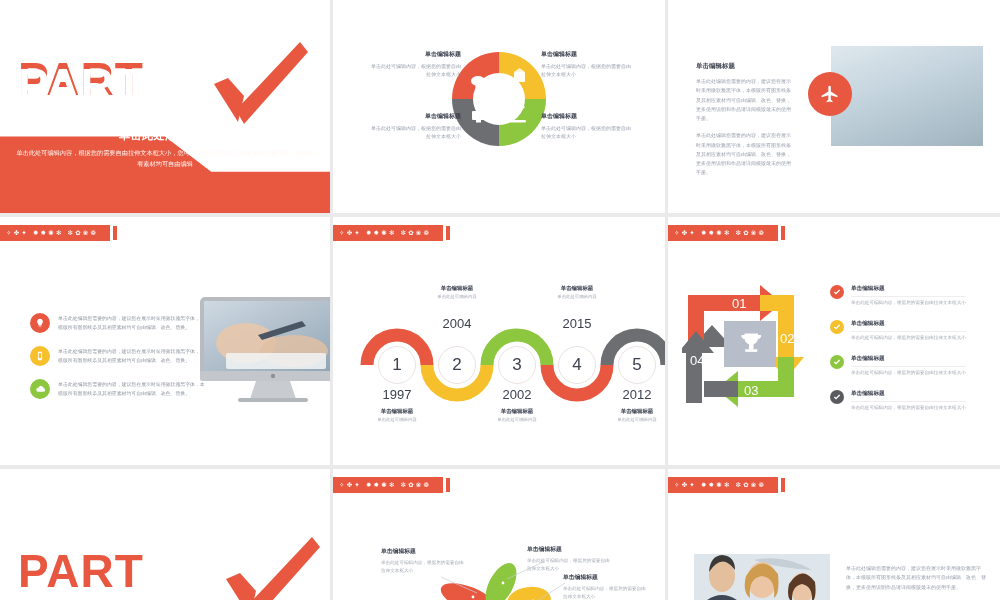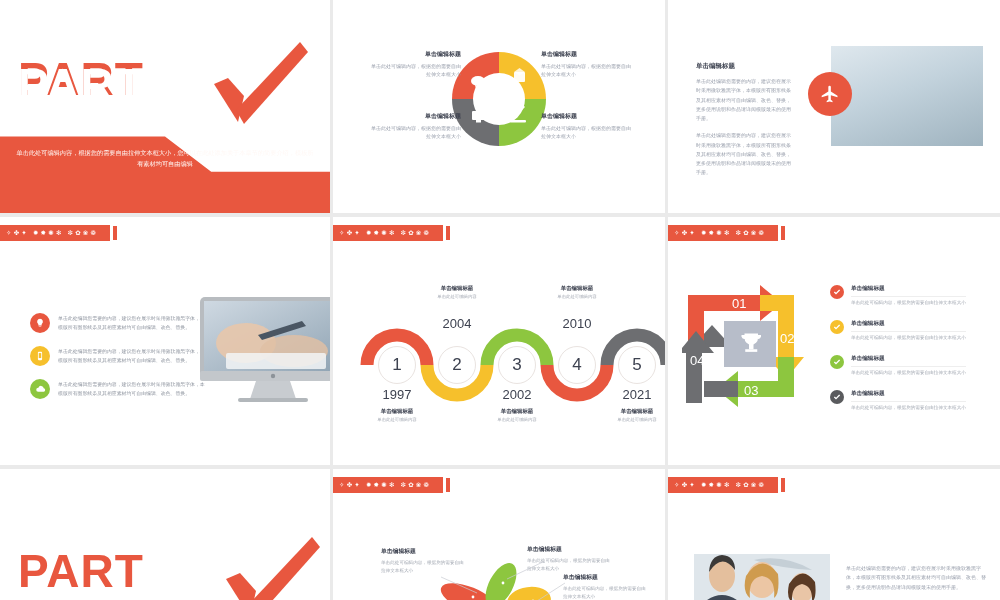--- a/index.html
+++ b/index.html
@@ -124,20 +124,21 @@
 <div class="grid">
 
   <div class="slide part-slide">
     <div class="part-band"></div>
     <div class="part-word">PART</div>
     <div class="part-word white" style="top:58px;left:18px;">PART</div>
     <svg class="part-check" viewBox="0 0 104 92">
       <path d="M10 48 L34 86 L40 60 L24 42 Z" fill="#e8573f"></path>
       <path d="M32 74 L96 6 L104 16 L40 88 Z" fill="#e8573f"></path>
     </svg>
+    <div class="part-title">单击此处添加标题</div>
     <div class="part-body">单击此处可编辑内容，根据您的需要自由拉伸文本框大小，您可以在此处添加关于本章节的简要介绍，模板所有素材均可自由编辑</div>
   </div>
 
   <div class="slide">
     <div class="donut-wrap">
       <svg width="102" height="102" viewBox="0 0 102 102">
         <path d="M51 51 L51 4 A47 47 0 0 1 98 51 Z" fill="#f6c02c"></path>
         <path d="M51 51 L98 51 A47 47 0 0 1 51 98 Z" fill="#8dc63f"></path>
         <path d="M51 51 L51 98 A47 47 0 0 1 4 51 Z" fill="#6d6e71"></path>
         <path d="M51 51 L4 51 A47 47 0 0 1 51 4 Z" fill="#e8573f"></path>
@@ -283,22 +284,22 @@
 
     <div class="tl-num" style="left:45px;top:129px;">1</div>
     <div class="tl-num" style="left:105px;top:129px;">2</div>
     <div class="tl-num" style="left:165px;top:129px;">3</div>
     <div class="tl-num" style="left:225px;top:129px;">4</div>
     <div class="tl-num" style="left:285px;top:129px;">5</div>
 
     <div class="tl-year" style="left:34px;top:170px;">1997</div>
     <div class="tl-year" style="left:94px;top:99px;">2004</div>
     <div class="tl-year" style="left:154px;top:170px;">2002</div>
-    <div class="tl-year" style="left:214px;top:99px;">2010</div>
-    <div class="tl-year" style="left:274px;top:170px;">2021</div>
+    <div class="tl-year" style="left:214px;top:99px;">2015</div>
+    <div class="tl-year" style="left:274px;top:170px;">2012</div>
 
     <div class="tl-cap" style="left:25px;top:191px;">
       <div class="t">单击编辑标题</div>
       <div class="d">单击此处可编辑内容</div>
     </div>
     <div class="tl-cap" style="left:85px;top:68px;">
       <div class="t">单击编辑标题</div>
       <div class="d">单击此处可编辑内容</div>
     </div>
     <div class="tl-cap" style="left:145px;top:191px;">

